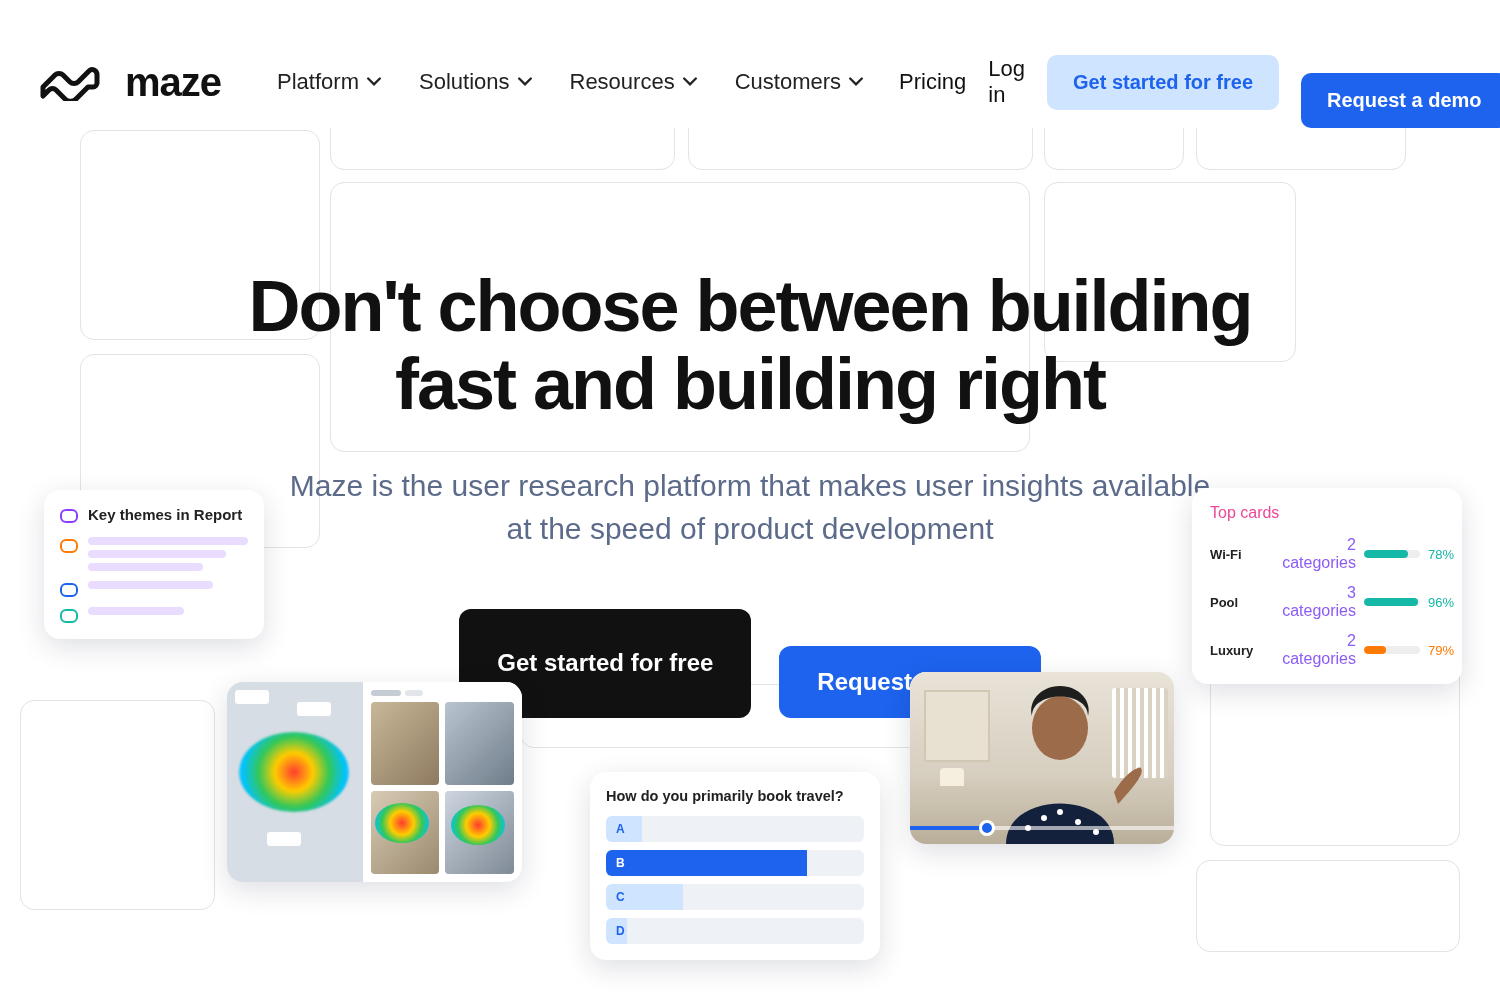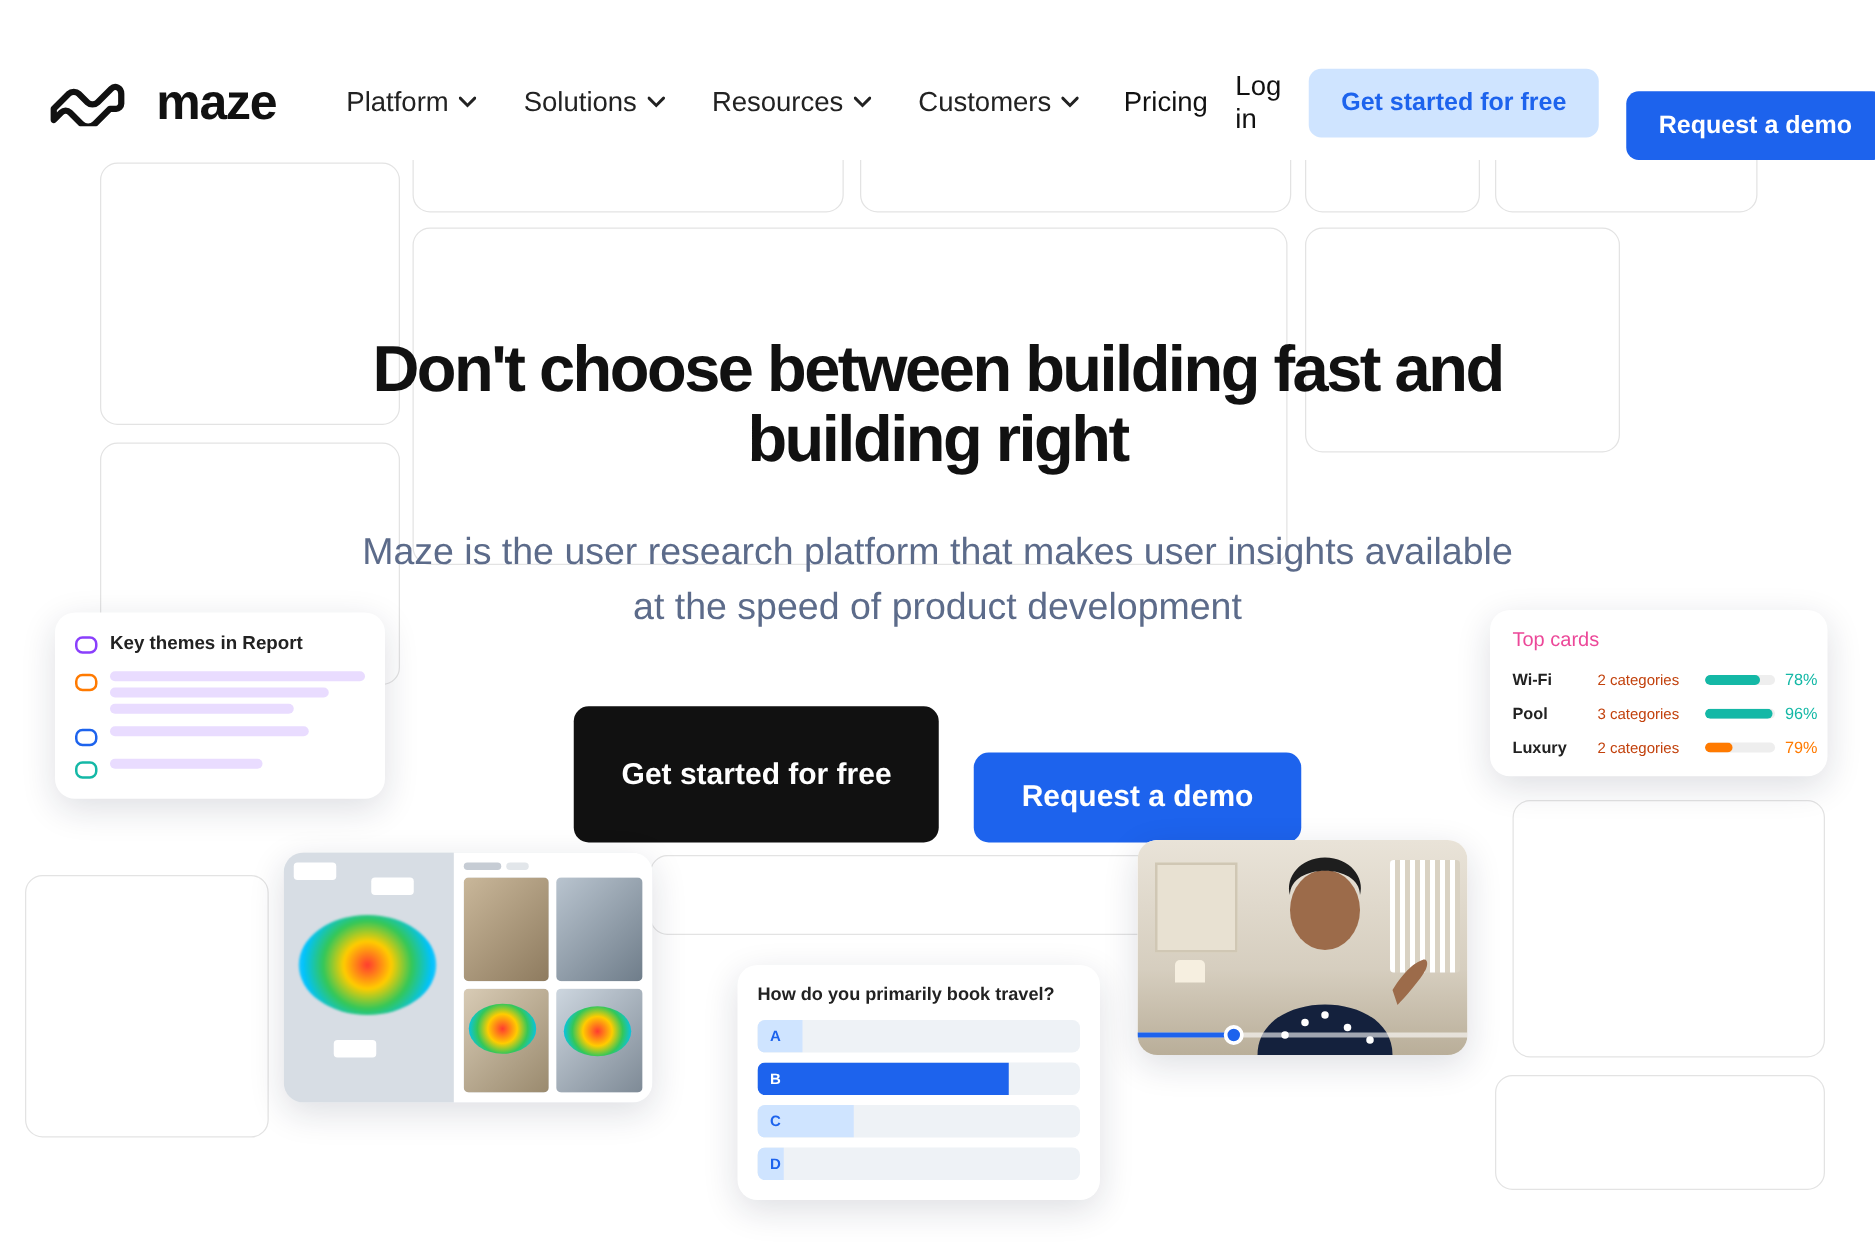--- a/index.html
+++ b/index.html
@@ -44,21 +44,21 @@
   .nav-right { margin-left: auto; display: flex; align-items: center; gap: 22px; }
   .link-plain { font-size: 22px; color: #111; cursor: pointer; }
   .btn { border: none; border-radius: 10px; padding: 16px 26px; font-size: 20px; font-weight: 700; cursor: pointer; white-space: nowrap; }
   .btn-lightblue { background: #cfe4ff; color: #1d63ed; }
   .btn-blue { background: #1d63ed; color: #fff; margin-top: 37px; }
   .btn-black { background: #111; color: #fff; }
 
   
   .hero { position: relative; z-index: 2; text-align: center; padding-top: 140px; }
   .hero h1 {
-    font-size: 52px;
+    font-size: 72px;
     font-weight: 800;
     letter-spacing: -2px;
     line-height: 1.08;
     color: #111;
     max-width: 1100px;
     margin: 0 auto;
   }
   .hero p.sub {
     font-size: 30px;
     color: #5c6b8a;
@@ -72,34 +72,34 @@
   
   .card {
     position: absolute;
     background: #fff;
     border-radius: 16px;
     box-shadow: 0 8px 28px rgba(20,30,60,0.14);
     z-index: 3;
   }
 
   
-  .card-themes { left: 44px; top: 490px; width: 264px; padding: 16px; }
+  .card-themes { left: 44px; top: 490px; width: 220px; padding: 16px; }
   .card-themes .title-row { display: flex; align-items: center; gap: 10px; margin-bottom: 14px; }
   .card-themes .title-row span:last-child { font-weight: 700; font-size: 15px; color: #222; }
   .theme-row { display: flex; align-items: flex-start; gap: 10px; margin-bottom: 10px; }
   .chip { width: 18px; height: 14px; border-radius: 6px; border: 2px solid; flex: none; margin-top: 2px; }
   .bars { flex: 1; display: flex; flex-direction: column; gap: 5px; }
   .bar { height: 8px; border-radius: 4px; }
 
   
   .card-top { right: 38px; top: 488px; width: 270px; padding: 16px 18px; }
   .card-top .ttl { font-weight: 400; font-size: 16px; color: #ec4899; margin-bottom: 14px; }
   .tc-row { display: grid; grid-template-columns: 60px 78px 56px 40px; align-items: center; gap: 8px; margin-bottom: 12px; font-size: 13px; }
   .tc-name { font-weight: 700; color: #222; }
-  .tc-cat { color: #c2410c; font-size: 12px; }
+  .tc-cat { color: #8b5cf6; font-size: 16px; text-align: right; }
   .tc-bar { height: 8px; border-radius: 4px; background: #eee; position: relative; overflow: hidden; }
   .tc-bar i { position: absolute; inset: 0 auto 0 0; border-radius: 4px; }
   .tc-pct { font-weight: 400; }
 
   
   .card-heat { left: 227px; top: 682px; width: 295px; height: 200px; padding: 0; overflow: hidden; display: flex; background: #eef0f3; }
   .heat-left { width: 46%; position: relative; background: #d7dde4; }
   .heat-right { width: 54%; background: #fff; display: grid; grid-template-columns: 1fr 1fr; grid-template-rows: auto 1fr 1fr; gap: 6px; padding: 8px; }
   .thumb { background: #e2e6ea; border-radius: 4px; position: relative; overflow: hidden; }
   .blob { position: absolute; border-radius: 50%; }

